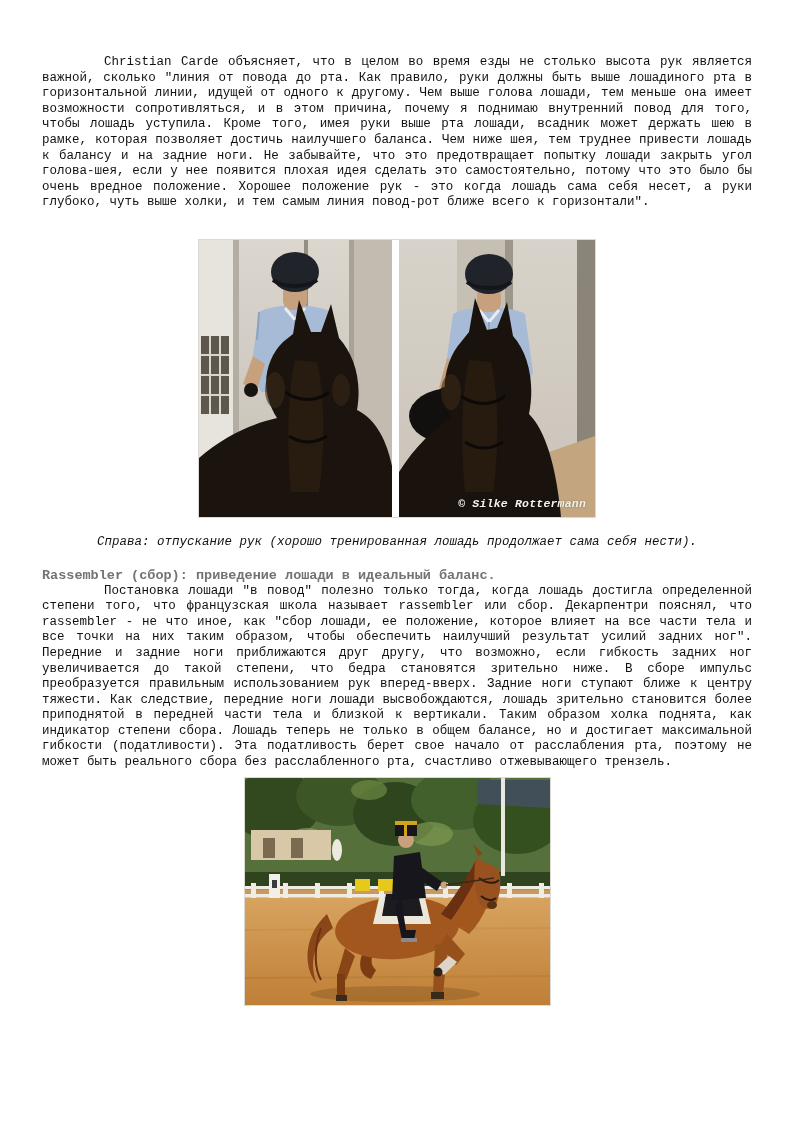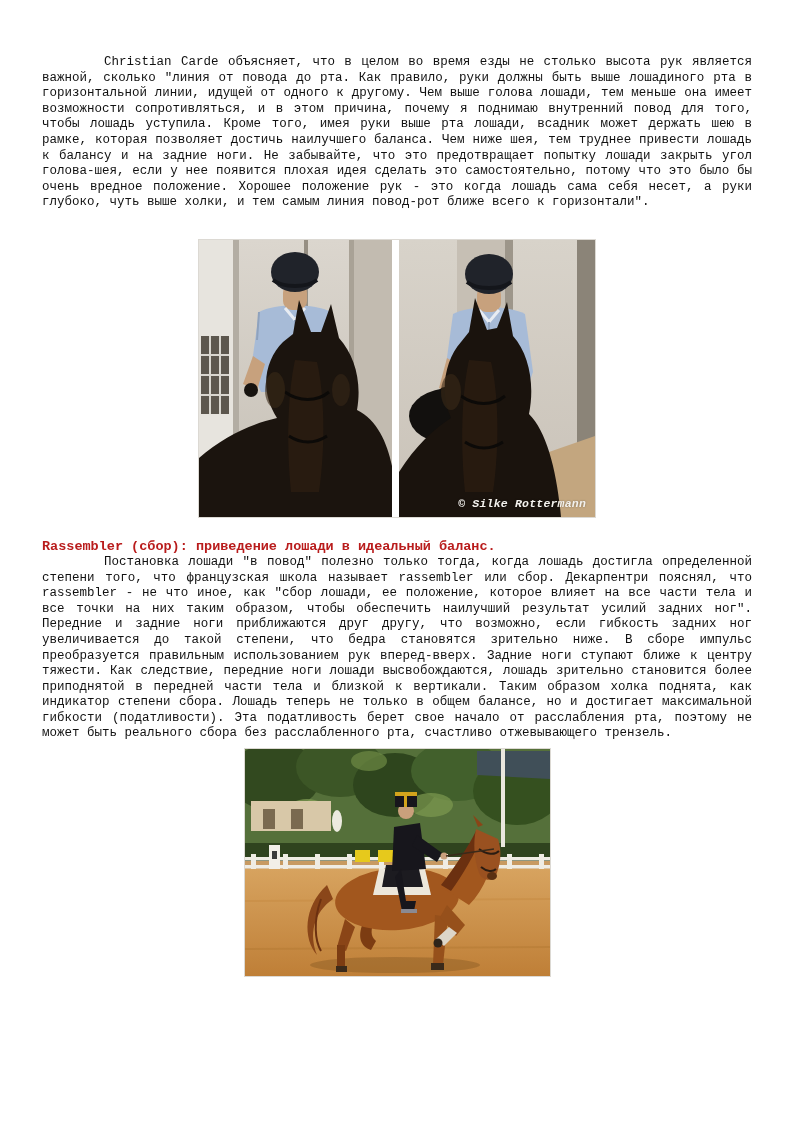--- a/index.html
+++ b/index.html
@@ -30,21 +30,21 @@
     line-height:1;letter-spacing:.2px;text-shadow:0 0 2px rgba(0,0,0,.35);
   }
   .caption{
     margin:13px auto 0 auto;font-size:12.5px;line-height:15.6px;
     font-style:italic;text-align:center;color:#111;
   }
   .caption div{white-space:nowrap;}
   .caption2{max-width:676px;margin-top:12px;}
   h2.section-heading{
     margin:16px 0 0 0;font-size:13.5px;line-height:17px;font-weight:bold;
-    color:#b91c1c;text-align:left;
+    color:#737373;text-align:left;
   }
   .p2{margin-top:18px;}
 </style>
 </head>
 <body>
 
 <div class="page">
   <div class="content">
 
     <p class="body-text">Christian Carde объясняет, что в целом во время езды не столько высота рук является важной, сколько "линия от повода до рта. Как правило, руки должны быть выше лошадиного рта в горизонтальной линии, идущей от одного к другому. Чем выше голова лошади, тем меньше она имеет возможности сопротивляться, и в этом причина, почему я поднимаю внутренний повод для того, чтобы лошадь уступила. Кроме того, имея руки выше рта лошади, всадник может держать шею в рамке, которая позволяет достичь наилучшего баланса. Чем ниже шея, тем труднее привести лошадь к балансу и на задние ноги. Не забывайте, что это предотвращает попытку лошади закрыть угол голова-шея, если у нее появится плохая идея сделать это самостоятельно, потому что это было бы очень вредное положение. Хорошее положение рук - это когда лошадь сама себя несет, а руки глубоко, чуть выше холки, и тем самым линия повод-рот ближе всего к горизонтали".</p>
@@ -136,20 +136,21 @@
                 <ellipse cx="252" cy="152" rx="10" ry="18" fill="#3b2917" opacity="0.6"></ellipse>
               </g>
             </g>
           </svg>
         </span>
         <span class="watermark">© Silke Rottermann</span>
       </span>
     </figure>
 
     <div class="caption">
+      <div>Справа: отпускание рук (хорошо тренированная лошадь продолжает сама себя нести).</div>
     </div>
 
     <h2 class="section-heading">Rassembler (сбор): приведение лошади в идеальный баланс.</h2>
 
     <p class="body-text p2">Постановка лошади "в повод" полезно только тогда, когда лошадь достигла определенной степени того, что французская школа называет rassembler или сбор. Декарпентри пояснял, что rassembler - не что иное, как "сбор лошади, ее положение, которое влияет на все части тела и все точки на них таким образом, чтобы обеспечить наилучший результат усилий задних ног". Передние и задние ноги приближаются друг другу, что возможно, если гибкость задних ног увеличивается до такой степени, что бедра становятся зрительно ниже. В сборе импульс преобразуется правильным использованием рук вперед-вверх. Задние ноги ступают ближе к центру тяжести. Как следствие, передние ноги лошади высвобождаются, лошадь зрительно становится более приподнятой в передней части тела и близкой к вертикали. Таким образом холка поднята, как индикатор степени сбора. Лошадь теперь не только в общем балансе, но и достигает максимальной гибкости (податливости). Эта податливость берет свое начало от расслабления рта, поэтому не может быть реального сбора без расслабленного рта, счастливо отжевывающего трензель.</p>
 
     <figure class="fig fig2">
       <span class="fig-inner">
         
         <svg width="305" height="227" viewBox="0 0 305 227" xmlns="http://www.w3.org/2000/svg">

